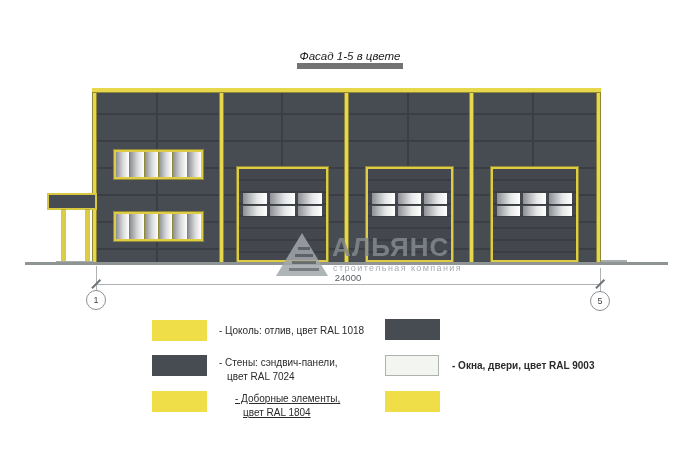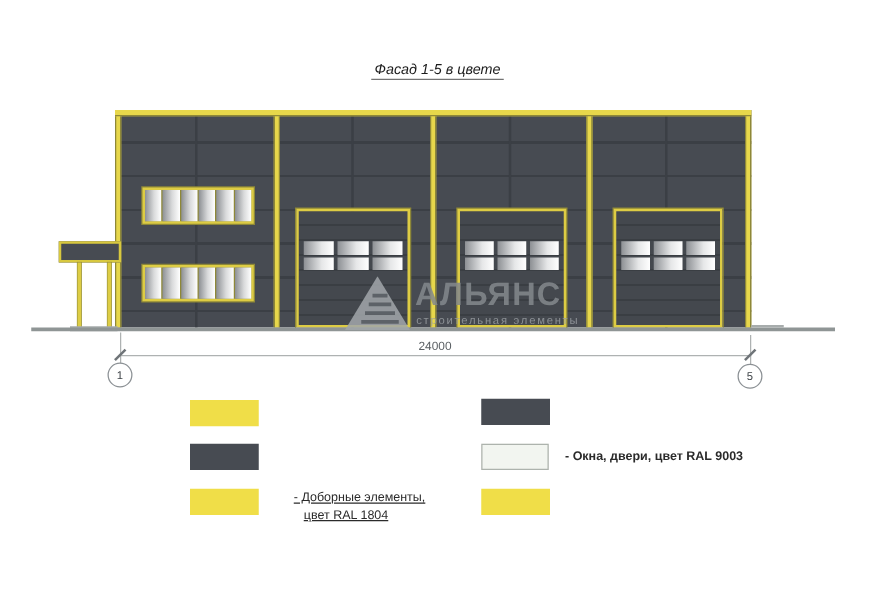--- a/index.html
+++ b/index.html
@@ -2,21 +2,21 @@
 <html><head>
 <meta charset="utf-8">
 <style>
   html,body{margin:0;padding:0;background:#fff;}
   #canvas{position:relative;width:700px;height:474px;background:#ffffff;overflow:hidden;
           font-family:"Liberation Sans","DejaVu Sans",sans-serif;}
   .abs{position:absolute;}
 
   
   #title{left:0;top:50px;width:700px;text-align:center;font-size:11.5px;font-style:italic;color:#1c1c1c;}
-  #title span{display:inline-block;border-bottom:1px solid #737373;padding:0 3px 1px;}
+  #title span{display:inline-block;border-bottom:6px solid #737373;padding:0 3px 1px;}
 
   
   #facade{left:92px;top:88px;width:509px;height:174px;background:#474b52;}
   .hjoints{left:0;top:0;width:509px;height:174px;
            background:repeating-linear-gradient(to bottom,transparent 0 25px,#3b3f45 25px 27px);}
   .vjoint{top:5px;width:2px;height:169px;background:#3b3f45;}
   .mullion{top:0;width:3px;height:174px;background:#e7d74b;border-left:1px solid #8e8838;border-right:1px solid #8e8838;}
   #topband{left:0;top:0;width:509px;height:4px;background:#e7d74b;border-bottom:1px solid #8e8838;}
 
   
@@ -34,21 +34,21 @@
   
   #canopy-roof{left:47px;top:193px;width:46px;height:13px;border:2px solid #d8c83f;background:#474b52;}
   .post{top:210px;width:3px;height:52px;background:#ddcd45;box-shadow:0 0 0 0.5px #8e8838;}
   #canopy-step{left:56px;top:261px;width:38px;height:4px;background:#a7acac;}
 
   
   #ground{left:25px;top:262px;width:643px;height:3px;background:#8f9595;}
   #apron-right{left:601px;top:260px;width:26px;height:2px;background:#a7acac;}
 
   
-  #watermark{left:276px;top:220px;width:200px;height:45px;opacity:0.85;}
+  #watermark{left:276px;top:232px;width:200px;height:45px;opacity:0.85;}
   #wm-name{position:absolute;left:56px;top:0px;font-size:26px;font-weight:bold;color:#84898d;letter-spacing:1px;}
   #wm-sub{position:absolute;left:57px;top:31px;font-size:9px;color:#989da1;letter-spacing:1.4px;}
 
   
   .extline{width:1px;background:#aeb2b2;}
   #dimline{left:96px;top:284px;width:505px;height:1px;background:#aeb2b2;}
   .tick{width:12px;height:1.5px;background:#6f7478;transform:rotate(-45deg);}
   #dimlabel{left:318px;top:272px;width:60px;text-align:center;font-size:9.5px;color:#5a5f63;}
   .axis-circle{width:18px;height:18px;border:1px solid #8b9094;border-radius:50%;background:#fff;
                display:flex;align-items:center;justify-content:center;font-size:9px;color:#3f4448;}
@@ -141,36 +141,41 @@
 
   <div class="abs" id="watermark">
     <svg width="52" height="43" viewBox="0 0 52 43" style="position:absolute;left:0;top:1px;">
       <polygon points="26,0 0,43 52,43" fill="#a2a7ab"></polygon>
       <rect x="22" y="14" width="12" height="3" fill="#62676d"></rect>
       <rect x="19" y="21" width="18" height="3" fill="#62676d"></rect>
       <rect x="16" y="28" width="24" height="3" fill="#62676d"></rect>
       <rect x="13" y="35" width="30" height="3" fill="#62676d"></rect>
     </svg>
     <div id="wm-name">АЛЬЯНС</div>
-    <div id="wm-sub">строительная элементы</div>
+    <div id="wm-sub">строительная компания</div>
   </div>
 
   <div class="abs extline" style="left:96px;top:266px;height:26px;"></div>
   <div class="abs extline" style="left:600px;top:268px;height:24px;"></div>
   <div class="abs" id="dimline"></div>
   <div class="abs tick" style="left:90px;top:283px;"></div>
   <div class="abs tick" style="left:594px;top:283px;"></div>
   <div class="abs" id="dimlabel">24000</div>
   <div class="abs axis-circle" style="left:86px;top:290px;">1</div>
   <div class="abs axis-circle" style="left:590px;top:291px;">5</div>
 
   <div class="abs swatch" style="left: 152px; top: 320px; background-color: rgb(240, 222, 72);"></div>
+  <div class="abs legend-text" style="left:219px;top:324px;">
+    <div>- Цоколь: отлив, цвет RAL 1018</div>
+  </div>
 
   <div class="abs swatch" style="left: 152px; top: 355px; background-color: rgb(71, 75, 82);"></div>
   <div class="abs legend-text" style="left:219px;top:356px;">
+    <div>- Стены: сэндвич-панели,</div>
+    <div class="l2">цвет RAL 7024</div>
   </div>
 
   <div class="abs swatch" style="left: 152px; top: 391px; background-color: rgb(240, 222, 72);"></div>
   <div class="abs legend-text" style="left:235px;top:392px;text-decoration:underline;">
     <div>- Доборные элементы,</div>
     <div class="l2">цвет RAL 1804</div>
   </div>
 
   <div class="abs swatch" style="left: 385px; top: 319px; background-color: rgb(71, 75, 82);"></div>
 

